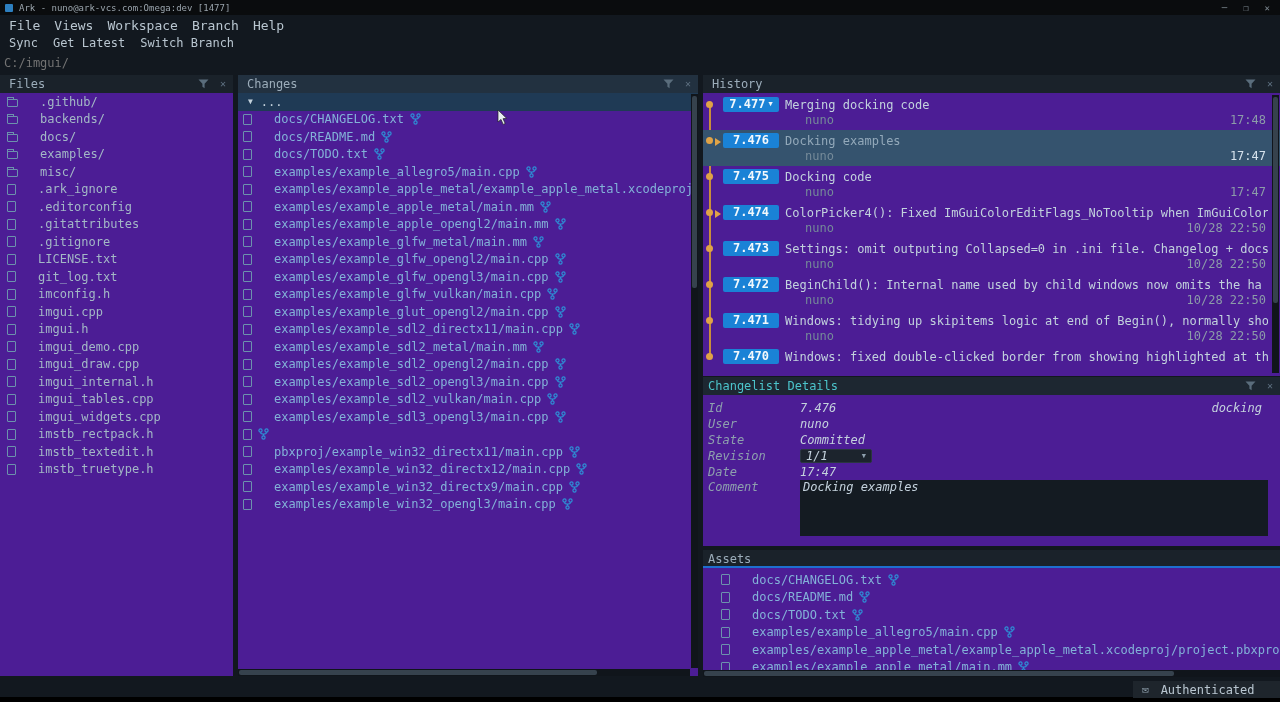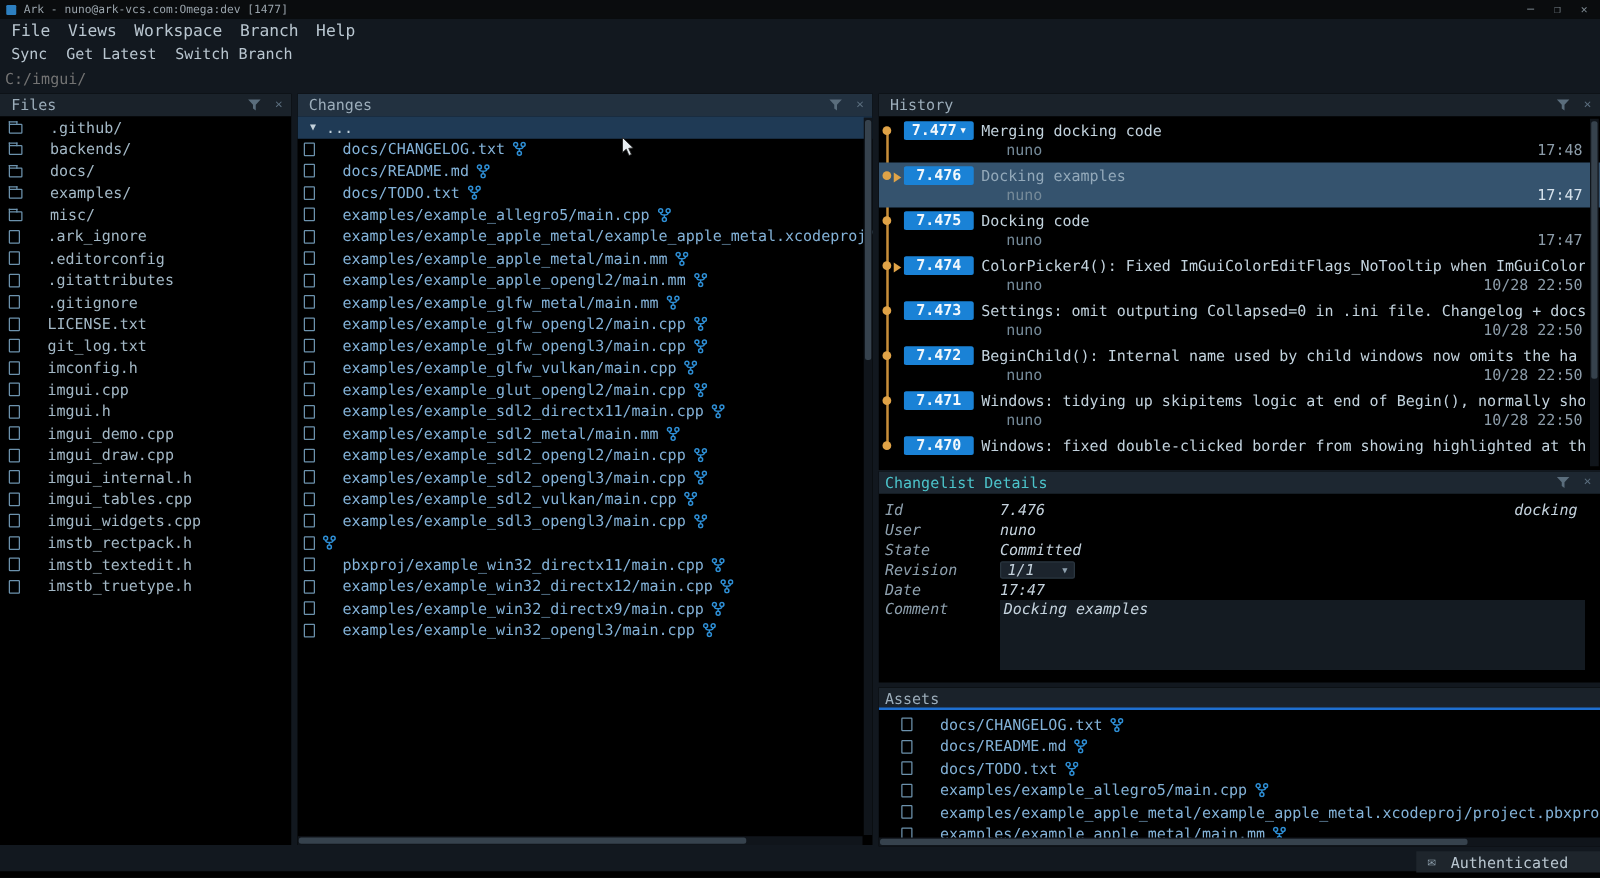--- a/index.html
+++ b/index.html
@@ -16,21 +16,21 @@
 
   
   .app { position:absolute; top:15px; left:0; width:1280px; height:682px; background:#12181f; }
   .menubar { position:absolute; top:2px; left:9px; display:flex; gap:14px; font-size:13px;
     line-height:17px; color:#b9c6d0; }
   .toolbar { position:absolute; top:20px; left:9px; display:flex; gap:15px; font-size:12px;
     line-height:17px; color:#b9c6d0; }
   .pathbar { position:absolute; top:41px; left:4px; font-size:12px; color:#737373; }
 
   
-  .panel { position:absolute; background:#000000; overflow:hidden; }
+  .panel { position:absolute; background:#4c1d95; overflow:hidden; }
   .panel-header { position:relative; height:18px; line-height:18px; background:#1a222a;
     font-size:12px; color:#9cadba; padding-left:9px; }
   .panel-header .funnel { position:absolute; right:24px; top:4px; }
   .panel-header .close-x { position:absolute; right:7px; top:0; font-size:10px; color:#5d7080; line-height:18px; }
   .funnel path { fill:#5a6d7c; }
 
   
   .row { height:17.5px; display:flex; align-items:center; gap:6px; font-size:12px;
     white-space:nowrap; overflow:hidden; }
   .ficon { width:9px; height:11px; border:1px solid #6c92ad; border-radius:1px; flex:none; position:relative; }
@@ -84,21 +84,21 @@
   .history-panel .vscroll { right:1px; top:20px; height:278px; }
 
   
   .details-panel { left:703px; top:362px; width:577px; height:169px; }
   .details-panel .panel-header { background:#1d2731; color:#4cc4cb; padding-left:5px; }
   .dfields { padding:5px 10px 0 5px; }
   .drow { display:flex; align-items:center; height:16px; font-size:12px;font-style:italic; }
   .dlabel { width:92px; color:#8ea0ae; flex:none; }
   .dvalue { color:#c4d2dd; }
   .dextra { margin-left:auto; margin-right:8px; color:#c4d2dd; }
-  .rev-box { display:flex; justify-content:space-between; align-items:center; width:60px; height:14px;
+  .rev-box { display:flex; justify-content:space-between; align-items:center; width:72px; height:14px;
     background:#1c242d; border:1px solid #2a3640; border-radius:2px; padding:0 5px; color:#c4d2dd; }
   .rev-box .caret { font-size:7px; color:#8ea0ae; }
   .comment-area { width:468px; height:56px; background:#141b22; padding:0 0 0 3px; color:#c4d2dd; }
 
   
   .assets-panel { left:703px; top:535px; width:577px; height:127px; }
   .assets-panel .panel-header { border-bottom:2px solid #1e6fd0; padding-left:5px; }
   .assets-panel .row { padding-left:18px; color:#83b2d8; }
   .assets-panel .hscroll { bottom:0; left:0; right:0; }
 

